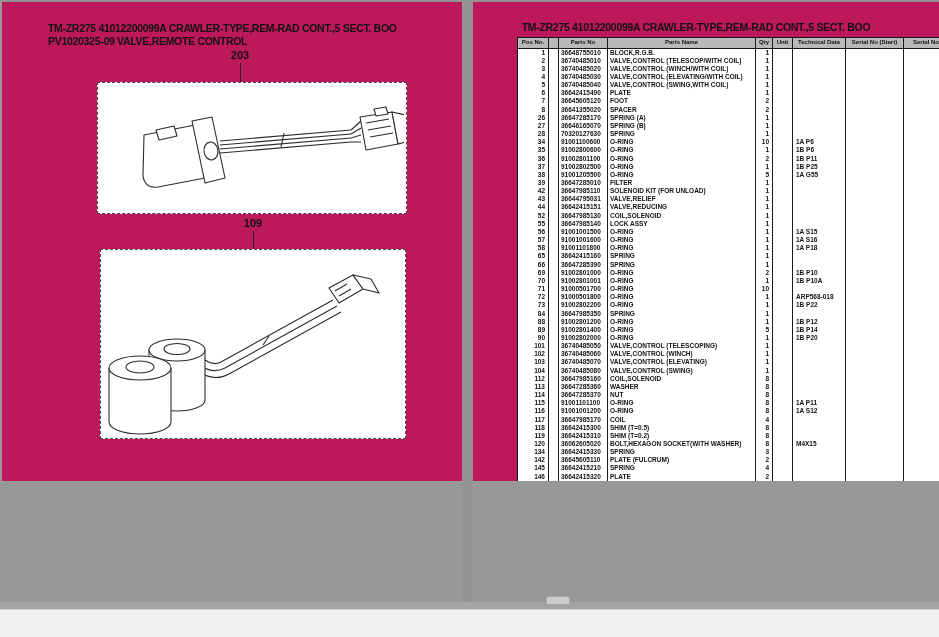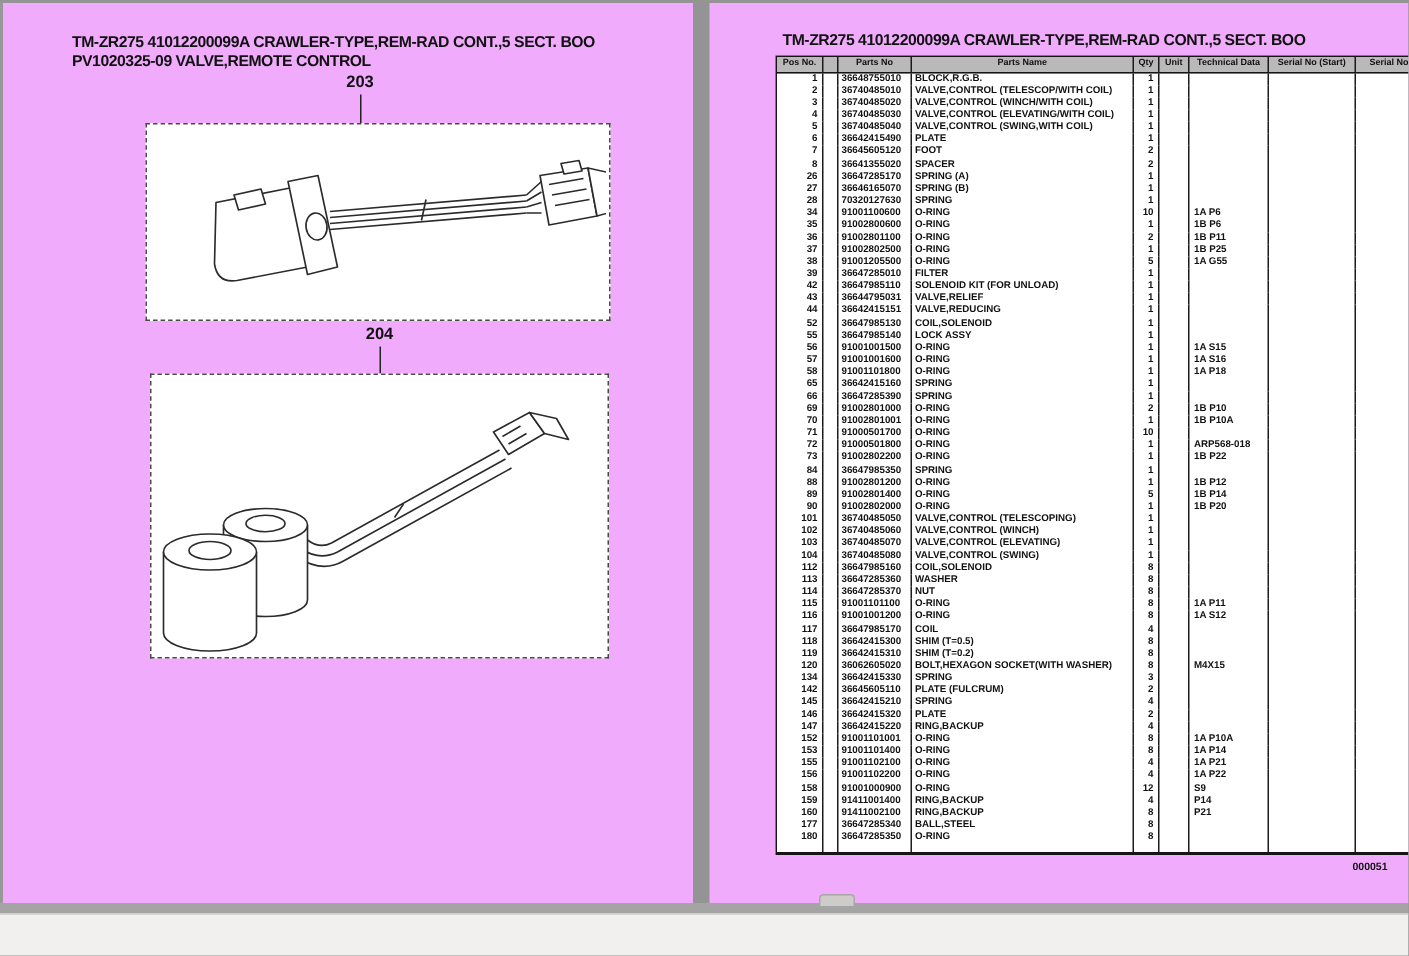--- a/index.html
+++ b/index.html
@@ -1,19 +1,19 @@
 <!DOCTYPE html>
 <html><head>
 <meta charset="utf-8">
 <style>
   html,body{margin:0;padding:0;}
   body{width:939px;height:637px;overflow:hidden;background:#989898;font-family:"Liberation Sans",sans-serif;}
   .screen{position:relative;width:939px;height:637px;overflow:hidden;}
   
-  .page{position:absolute;top:2px;height:600px;background:#f0abfc;overflow:hidden;}
+  .page{position:absolute;top:2px;height:479px;background:#be185d;overflow:hidden;}
   .page-left{left:2px;width:460px;}
   .page-right{left:473px;width:466px;}
   .page-gap{position:absolute;left:462px;top:0;width:11px;height:602px;background:#949494;}
   .top-frame{position:absolute;left:0;top:0;width:939px;height:2px;background:#949494;}
   
   .lp-header{position:absolute;left:46px;top:20px;font-size:10.5px;font-weight:bold;color:#111;letter-spacing:-0.3px;line-height:13px;white-space:nowrap;}
   .fig-label{position:absolute;font-size:11px;font-weight:bold;color:#111;width:40px;text-align:center;}
   .fig-leader{position:absolute;width:1px;background:#222;}
   .fig-box{position:absolute;border:1.2px dashed #4a4a4a;background:#fff;}
   .fig-box svg{display:block;}
@@ -67,21 +67,21 @@
           <ellipse fill="#fff" cx="113" cy="68" rx="7" ry="9" transform="rotate(-8 113 68)"></ellipse>
           <path d="M253 47 L263 38 M253 51 L263 45 M253 55 L263 52 M253 59 L263 59"></path>
           <path fill="#fff" d="M262 34 L294 29 L300 61 L268 67 Z"></path>
           <path d="M268 40 L291 36 M270 47 L293 43 M272 54 L295 50"></path>
           <path fill="#fff" d="M294 29 L312 33 L318 56 L300 61 Z"></path>
           <path fill="#fff" d="M276 26 L288 24 L290 31 L278 33 Z"></path>
         </g>
       </svg>
     </div>
 
-    <div class="fig-label" style="left:231px;top:215px;">204</div>
+    <div class="fig-label" style="left:231px;top:215px;">109</div>
     <div class="fig-leader" style="left:251px;top:229px;height:18px;"></div>
     <div class="fig-box" style="left:98px;top:247px;width:304px;height:188px;">
       <svg width="302" height="186" viewBox="0 0 302 186">
         <g fill="none" stroke="#2b2b2b" stroke-width="1.1" stroke-linejoin="round">
           <path d="M104 110 Q112 116 120 112 L232 50"></path>
           <path d="M100 116 Q112 124 124 118 L236 56"></path>
           <path d="M98 122 Q114 132 128 124 L240 62"></path>
           <path d="M168 86 L162 95"></path>
           <path fill="#fff" d="M48 100 L48 150 A28 11 0 0 0 104 150 L104 100"></path>
           <ellipse fill="#fff" cx="76" cy="100" rx="28" ry="11"></ellipse>

